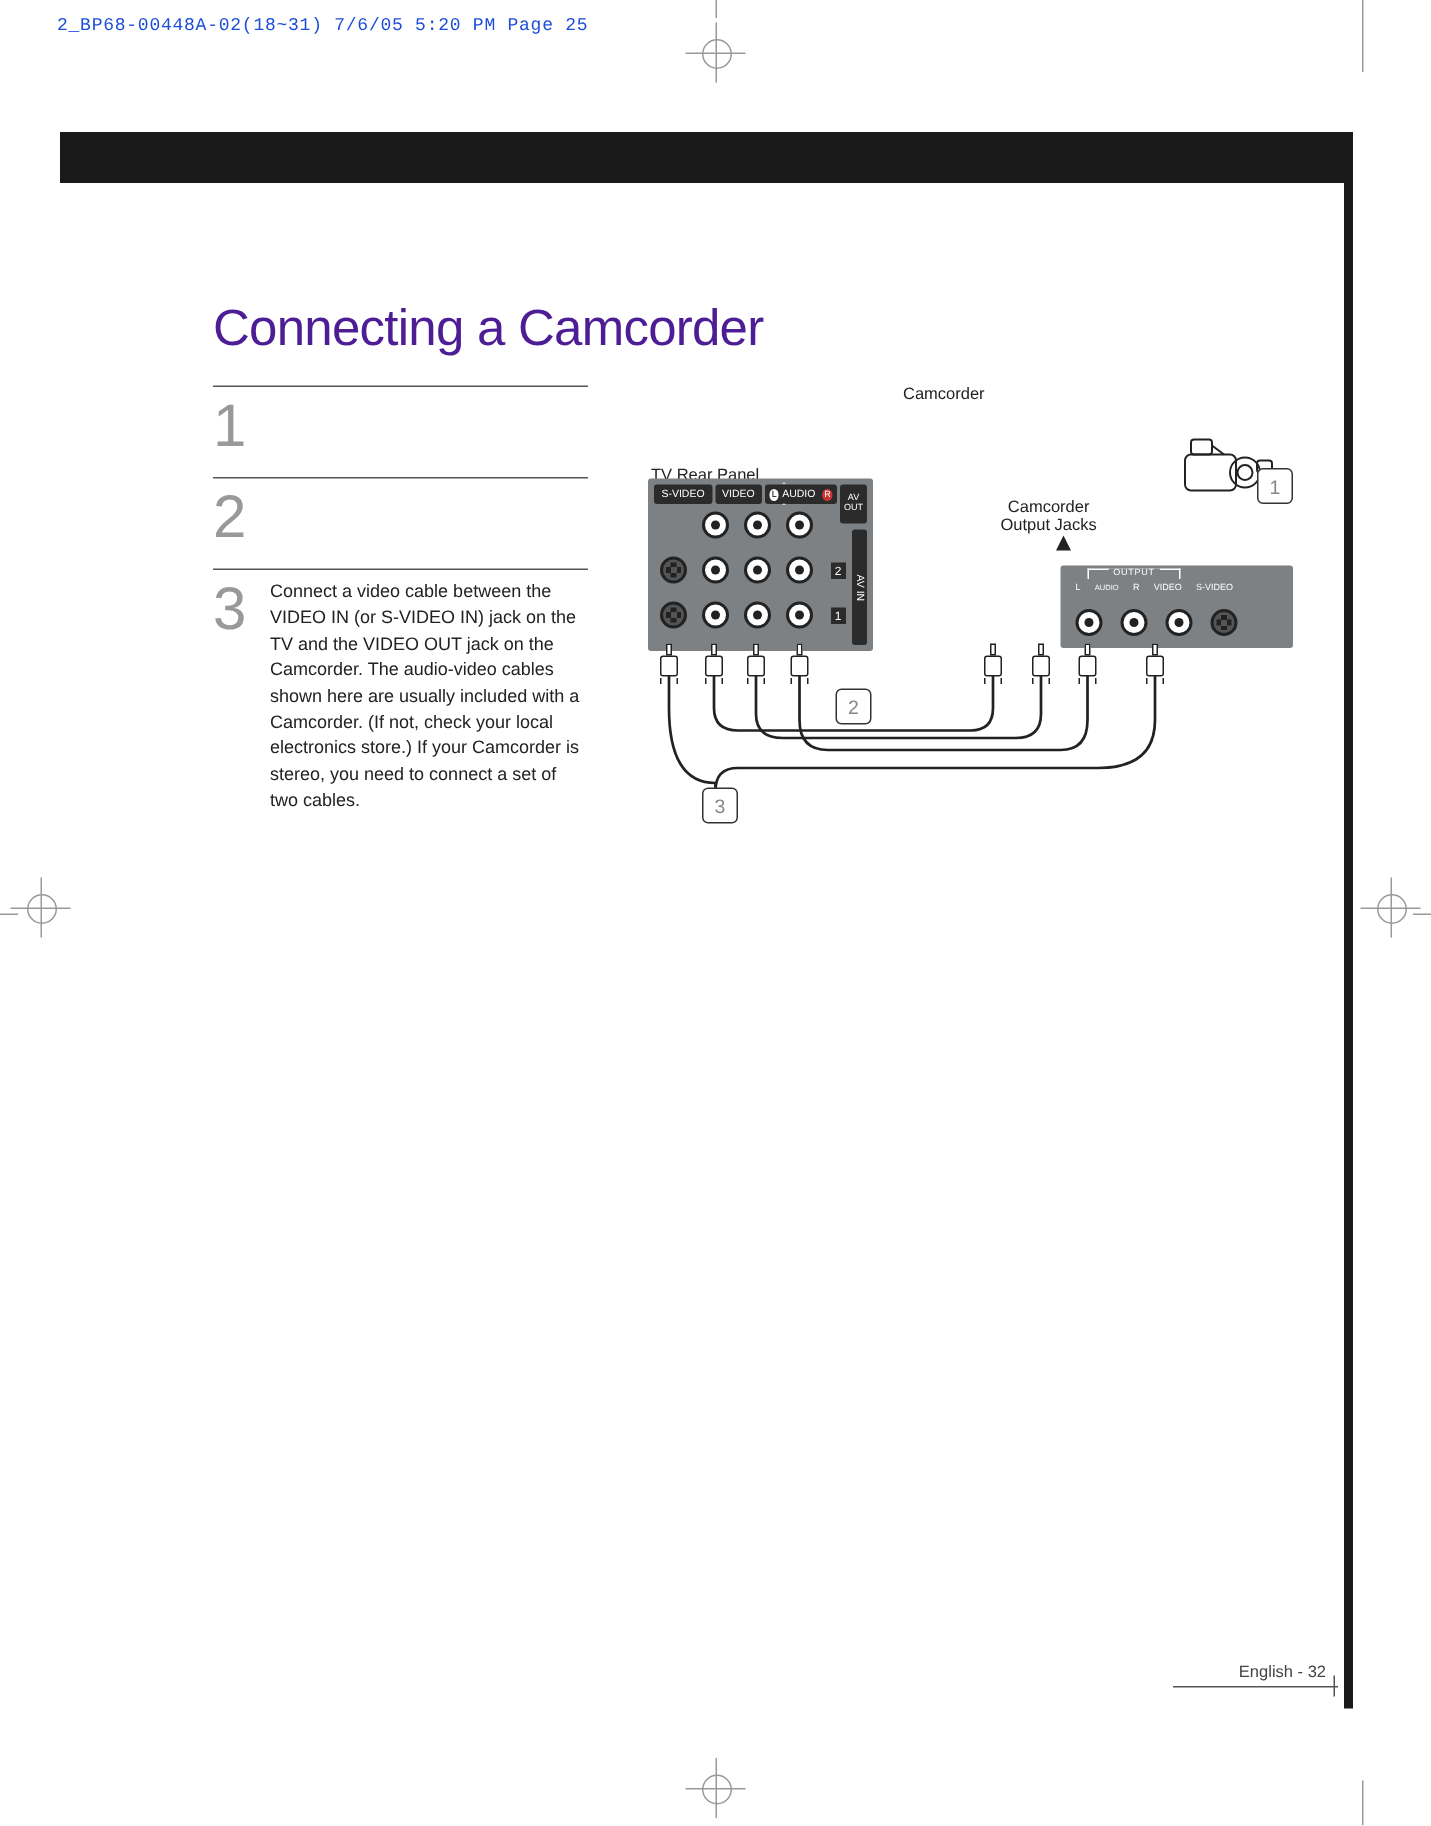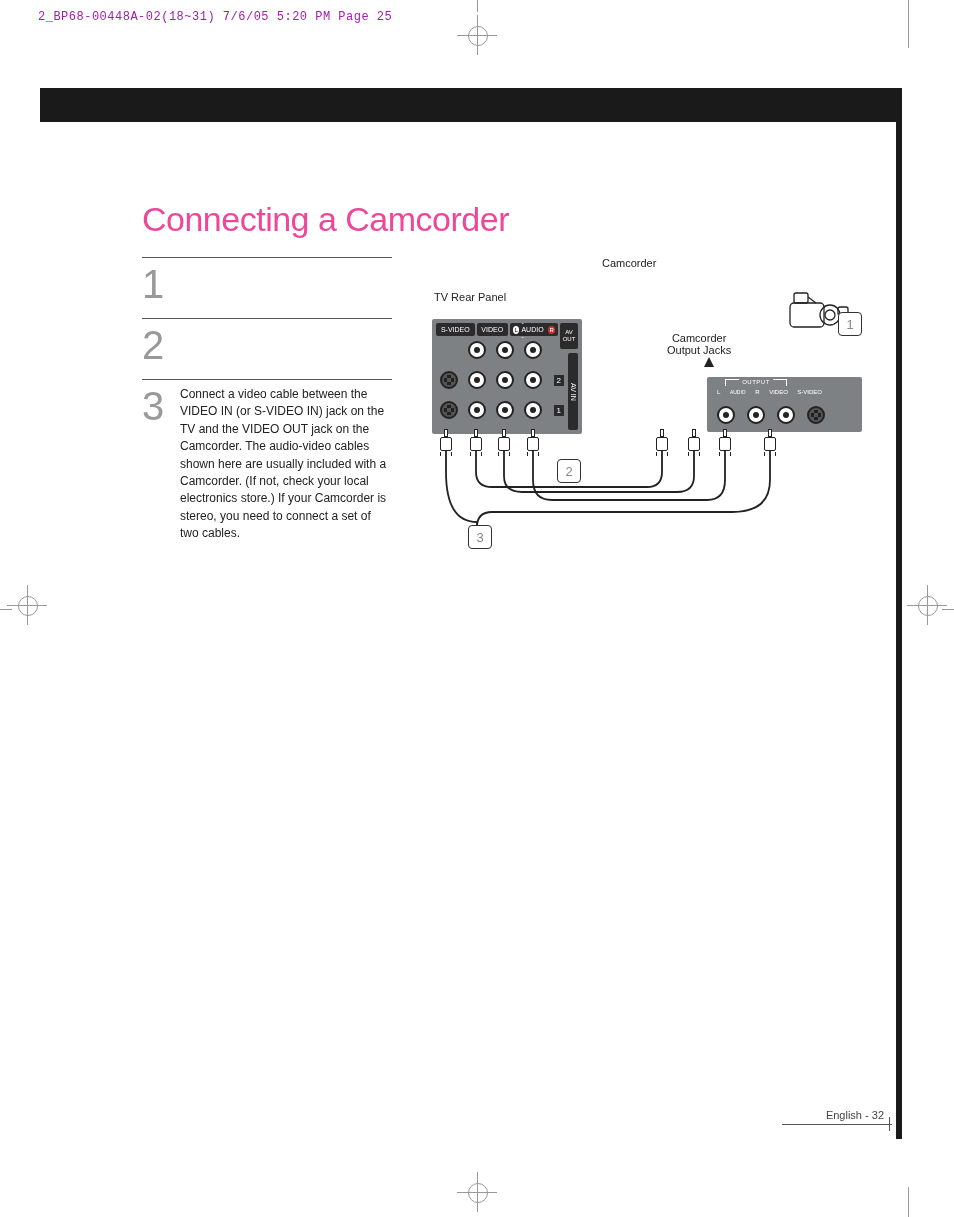--- a/index.html
+++ b/index.html
@@ -39,21 +39,21 @@
   .hairline-left { position: absolute; top: 50%; left: 0; height: 1px; width: 12px; background: #999; }
   .hairline-right { position: absolute; top: 50%; right: 0; height: 1px; width: 12px; background: #999; }
   .side-vline-right { position: absolute; right: 45px; top: 0; width: 1px; height: 48px; background: #999;}
   .side-vline-right2 { position: absolute; right: 45px; bottom: 0; width: 1px; height: 30px; background: #999;}
   .slug {
     position: absolute;
     top: 10px;
     left: 38px;
     font-family: "Courier New", monospace;
     font-size: 12px;
-    color: #a21caf;
+    color: #1d4ed8;
     letter-spacing: 0.5px;
   }
   .black-band {
     position: absolute;
     top: 88px;
     left: 40px;
     right: 52px;
     height: 34px;
     background: #1a1a1a;
   }
@@ -69,21 +69,21 @@
     position: absolute;
     top: 200px;
     left: 142px;
     width: 720px;
   }
   h1 {
     font-family: "Helvetica Neue", Arial, sans-serif;
     font-weight: 300;
     font-size: 34px;
     margin: 0 0 18px 0;
-    color: #ec4899;
+    color: #4c1d95;
     letter-spacing: -0.5px;
   }
   .intro {
     font-size: 13px;
     color: #333;
     margin: 0 0 40px 0;
     font-weight: 300;
   }
   .cols {
     display: flex;
@@ -357,21 +357,21 @@
         <div class="step-num">2</div>
       </div>
       <div class="step" style="border-top:0.5px solid #555;">
         <div class="step-num">3</div>
         <div class="step-text">Connect a video cable between the VIDEO IN (or S-VIDEO IN) jack on the TV and the VIDEO OUT jack on the Camcorder. The audio-video cables shown here are usually included with a Camcorder. (If not, check your local electronics store.) If your Camcorder is stereo, you need to connect a set of two cables.</div>
       </div>
     </div>
 
     <div class="diagram">
       <div class="label" style="top:0; left:170px;">Camcorder</div>
-      <div class="label" style="top:34px; left:2px;">TV Rear Panel</div>
+      <div class="label" style="top:54px; left:2px;">TV Rear Panel</div>
       <div class="label" style="top:75px; left:235px; white-space:pre; text-align:center;">Camcorder
 Output Jacks</div>
 
       <div class="camcorder">
         <svg viewBox="0 0 70 50">
           <g fill="none" stroke="#222" stroke-width="1.3">
             <rect x="8" y="18" width="34" height="24" rx="4"></rect>
             <circle cx="48" cy="30" r="10"></circle>
             <circle cx="48" cy="30" r="5"></circle>
             <rect x="12" y="8" width="14" height="10" rx="2"></rect>

